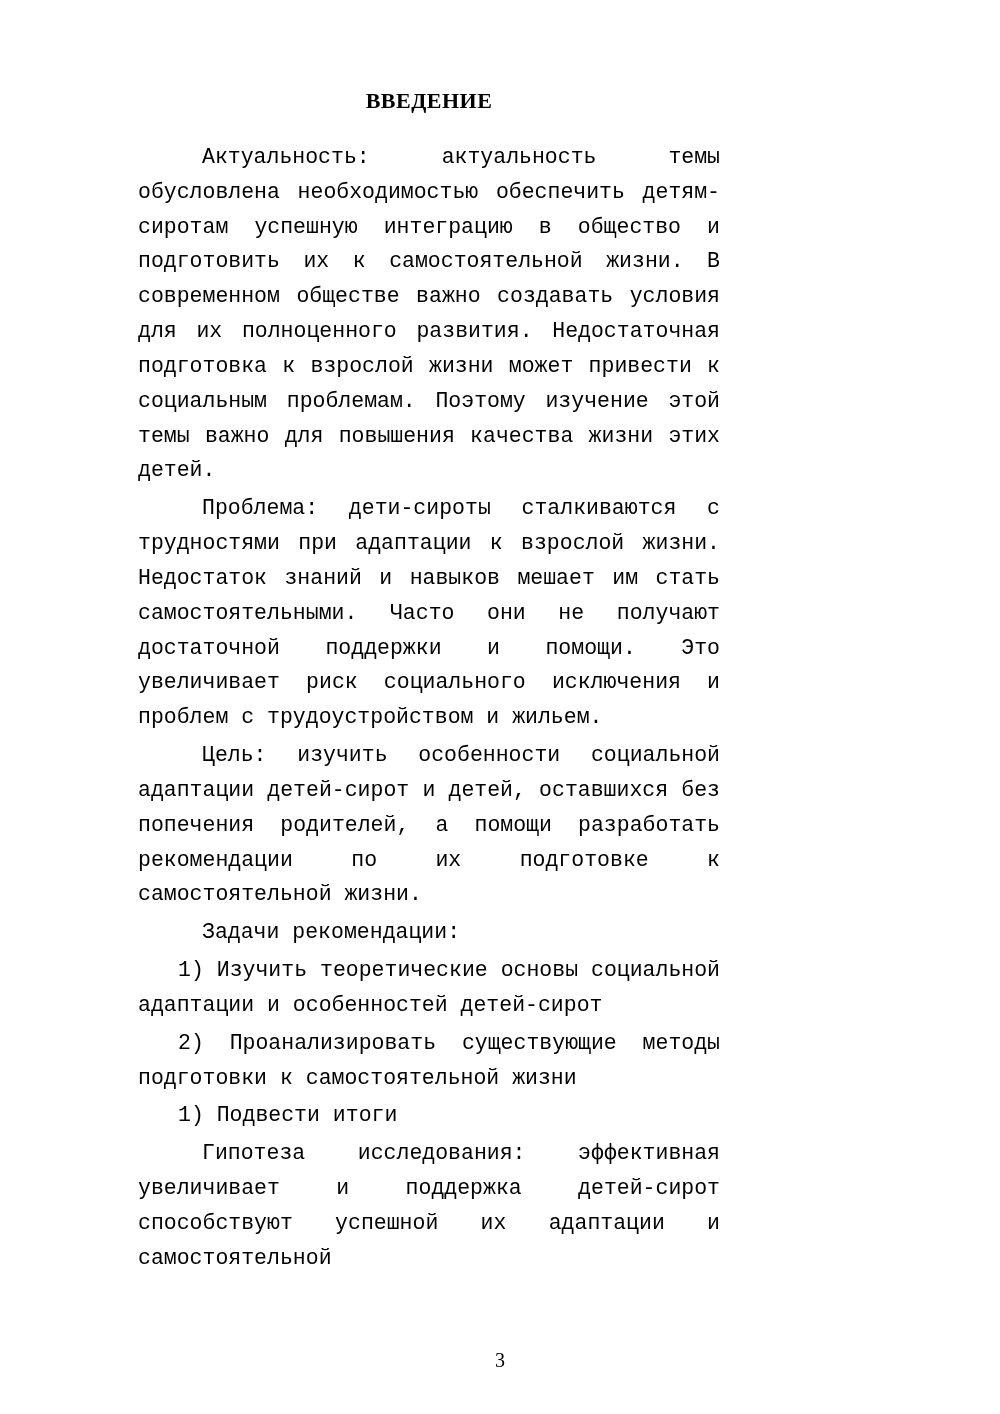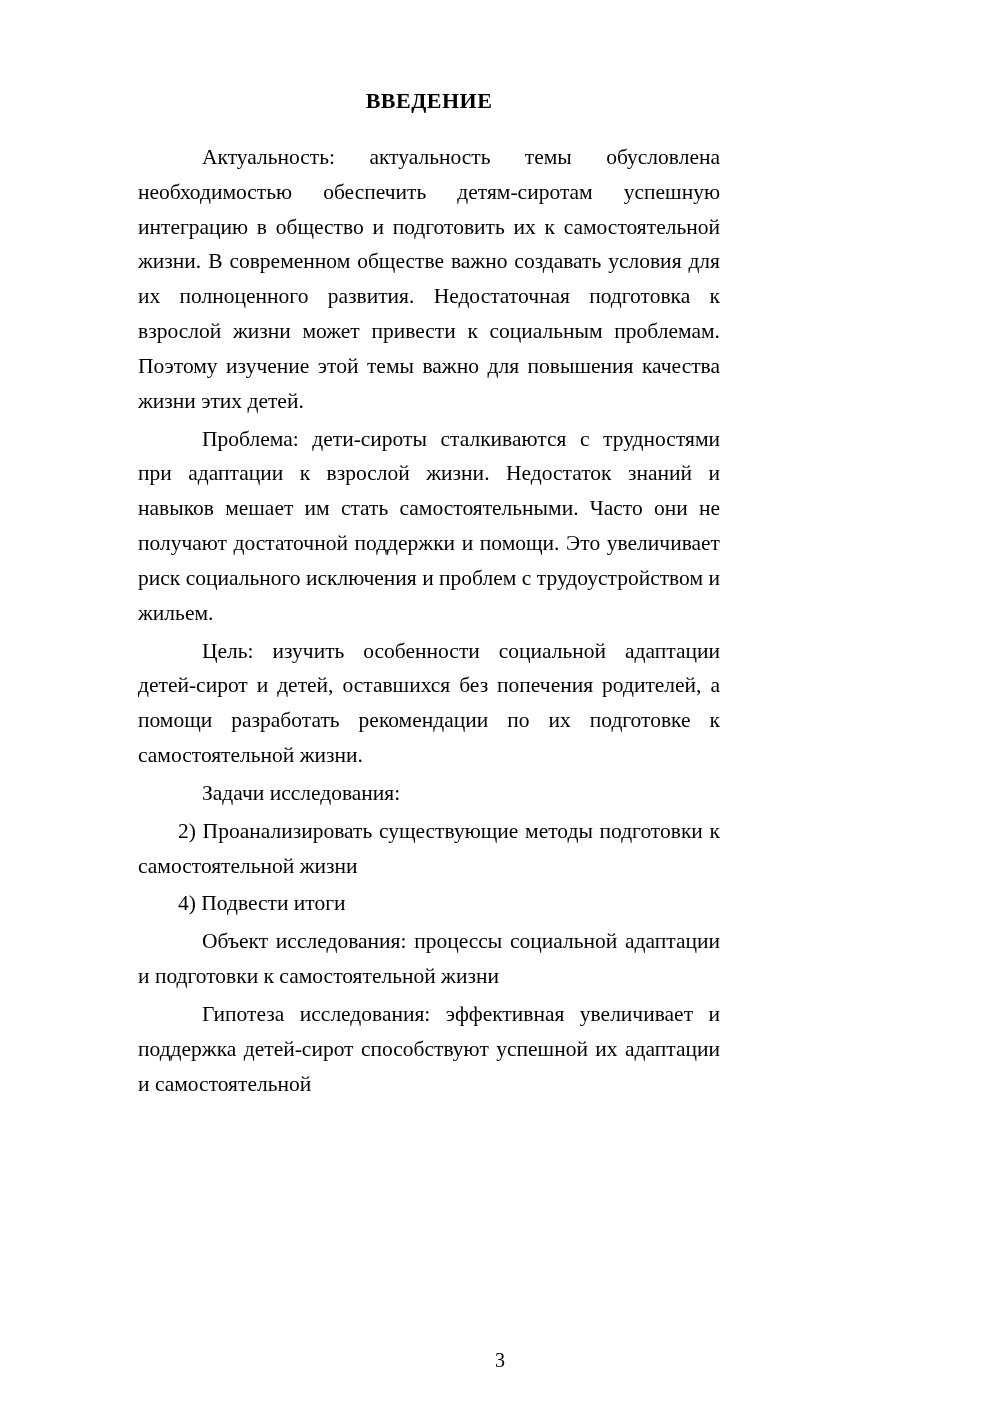--- a/index.html
+++ b/index.html
@@ -29,20 +29,21 @@
     letter-spacing: 0.5px;
     margin: 0 0 26px 0;
   }
   p.para {
     margin: 0 0 3px 0;
     font-size: 21.5px;
     line-height: 1.62;
     text-align: justify;
     text-justify: inter-word;
     text-indent: 64px;
+    font-family: Liberation Mono, monospace;
   }
   p.para.list-item {
     text-indent: 40px;
   }
   .page-number {
     position: absolute;
     bottom: 42px;
     left: 0;
     width: 1000px;
     text-align: center;
@@ -52,20 +53,20 @@
 </head>
 <body>
 
 <div class="page">
 
   <h1 class="doc-title">ВВЕДЕНИЕ</h1>
 
   <p class="para">Актуальность: актуальность темы обусловлена необходимостью обеспечить детям-сиротам успешную интеграцию в общество и подготовить их к самостоятельной жизни. В современном обществе важно создавать условия для их полноценного развития. Недостаточная подготовка к взрослой жизни может привести к социальным проблемам. Поэтому изучение этой темы важно для повышения качества жизни этих детей.</p>
   <p class="para">Проблема: дети-сироты сталкиваются с трудностями при адаптации к взрослой жизни. Недостаток знаний и навыков мешает им стать самостоятельными. Часто они не получают достаточной поддержки и помощи. Это увеличивает риск социального исключения и проблем с трудоустройством и жильем.</p>
   <p class="para">Цель: изучить особенности социальной адаптации детей-сирот и детей, оставшихся без попечения родителей, а помощи разработать рекомендации по их подготовке к самостоятельной жизни.</p>
-  <p class="para">Задачи исследования:</p>
+  <p class="para">Задачи рекомендации:</p>
+  <p class="para list-item">1)  Изучить  теоретические  основы  социальной  адаптации  и особенностей детей-сирот</p>
   <p class="para list-item">2)  Проанализировать  существующие  методы  подготовки  к самостоятельной жизни</p>
-  <p class="para list-item">4) Подвести итоги</p>
-  <p class="para">Объект исследования: процессы социальной адаптации и подготовки к самостоятельной жизни</p>
+  <p class="para list-item">1) Подвести итоги</p>
   <p class="para">Гипотеза исследования: эффективная увеличивает и поддержка детей-сирот способствуют успешной их адаптации и самостоятельной</p>
 
   <div class="page-number">3</div>
 </div>
 
 </body></html>

